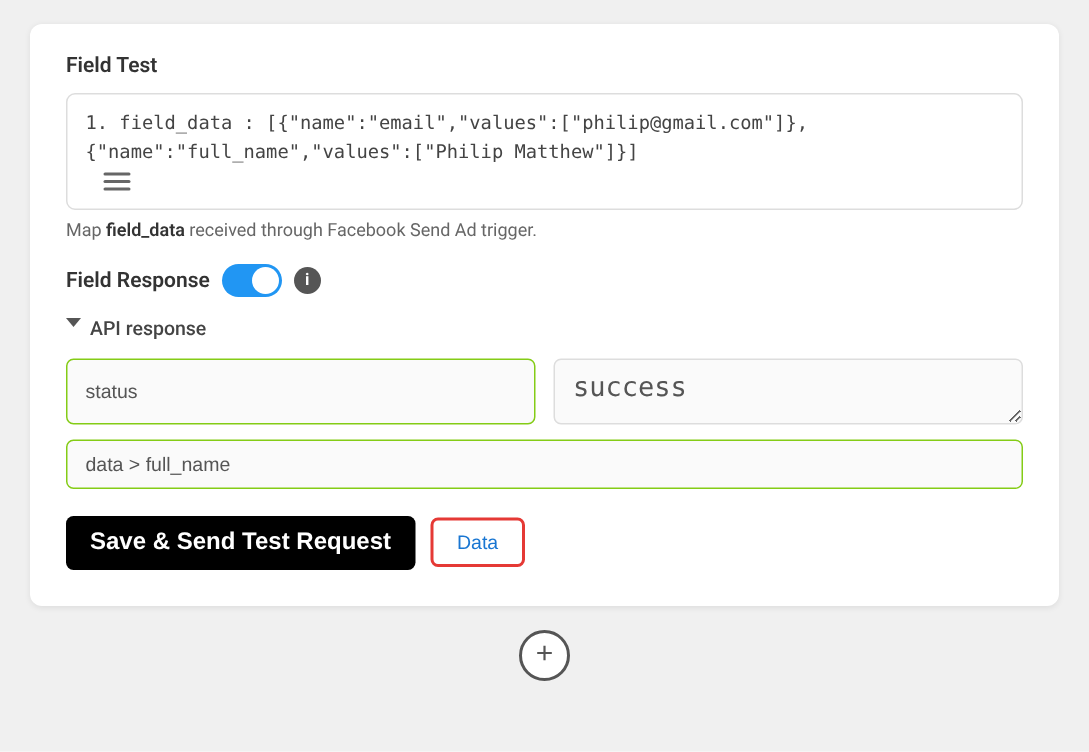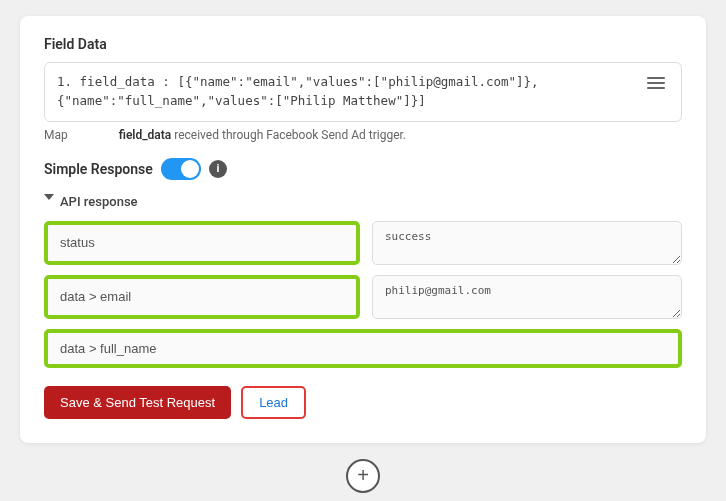--- a/index.html
+++ b/index.html
@@ -41,20 +41,21 @@
       padding: 10px 12px;
       background: #fff;
       font-size: 12.5px;
       color: #333;
       font-family: monospace;
       position: relative;
       margin-bottom: 6px;
       display: flex;
       align-items: flex-start;
       justify-content: space-between;
+      flex-direction: column;
     }
 
     .field-data-text {
       flex: 1;
       line-height: 1.5;
       color: #444;
       font-size: 12.5px;
     }
 
     .menu-icon-btn {
@@ -81,21 +82,20 @@
 
     .map-hint {
       font-size: 12px;
       color: #666;
       margin-bottom: 16px;
     }
 
     .map-hint strong {
       font-weight: 600;
       color: #333;
-      margin-left: 48px;
     }
 
     .simple-response-row {
       display: flex;
       align-items: center;
       gap: 8px;
       margin-bottom: 14px;
     }
 
     .simple-response-label {
@@ -169,56 +169,56 @@
     }
 
     .response-row {
       display: flex;
       gap: 12px;
       align-items: stretch;
     }
 
     .response-input-left {
       flex: 1;
-      border: 4px solid #84cc16;
+      border: 1px solid #84cc16;
       border-radius: 5px;
       padding: 8px 12px;
       font-size: 13px;
       color: #555;
       background: #fafafa;
       outline: none;
     }
 
     .response-textarea-right {
       flex: 1;
       border: 1px solid #ddd;
       border-radius: 5px;
       padding: 8px 12px;
-      font-size: 11px;
+      font-size: 18px;
       color: #555;
       background: #fafafa;
       outline: none;
       resize: vertical;
       min-height: 44px;
     }
 
     .action-buttons {
       display: flex;
       align-items: center;
       gap: 10px;
     }
 
     .btn-primary {
-      background: #b91c1c;
+      background: #000000;
       color: white;
       border: none;
       border-radius: 5px;
       padding: 9px 16px;
-      font-size: 13px;
-      font-weight: 400;
+      font-size: 16px;
+      font-weight: 700;
       cursor: pointer;
     }
 
     .btn-secondary {
       background: #fff;
       color: #1976D2;
       border: 2px solid #e53935;
       border-radius: 5px;
       padding: 7px 16px;
       font-size: 13px;
@@ -246,70 +246,66 @@
       cursor: pointer;
       font-weight: 300;
     }
   </style>
 </head>
 <body>
 
 <div class="page-wrapper">
   <div class="card">
 
-    <div class="section-title">Field Data</div>
+    <div class="section-title">Field Test</div>
 
     <div class="field-data-box">
       <div class="field-data-text">
         <span>1. field_data : [{"name":"email","values":["philip@gmail.com"]},</span><br>
         <span>{"name":"full_name","values":["Philip Matthew"]}]</span>
       </div>
       <button class="menu-icon-btn">
         <span></span>
         <span></span>
         <span></span>
       </button>
     </div>
 
     <div class="map-hint">
       <span>Map </span><strong>field_data</strong><span> received through Facebook Send Ad trigger.</span>
     </div>
 
     <div class="simple-response-row">
-      <span class="simple-response-label">Simple Response</span>
+      <span class="simple-response-label">Field Response</span>
       <div class="toggle-switch"></div>
       <div class="info-icon">i</div>
     </div>
 
     <div class="api-response-header">
       <div class="chevron-down"></div>
       <span class="api-response-label">API response</span>
     </div>
 
     <div class="response-rows">
 
       <div class="response-row">
         <input class="response-input-left" type="text" value="status" style="">
         <textarea class="response-textarea-right" rows="1" style="">success</textarea>
       </div>
 
-      <div class="response-row">
-        <input class="response-input-left" type="text" value="data &gt; email" style="">
-        <textarea class="response-textarea-right" rows="1" style="">philip@gmail.com</textarea>
-      </div>
 
       <div class="response-row">
         <input class="response-input-left" type="text" value="data &gt; full_name" style="">
       </div>
 
     </div>
 
     <div class="action-buttons">
       <button class="btn-primary">Save &amp; Send Test Request</button>
-      <button class="btn-secondary">Lead</button>
+      <button class="btn-secondary">Data</button>
     </div>
 
   </div>
 
   <div class="add-button-row">
     <button class="add-circle-btn">+</button>
   </div>
 
 </div>
 

